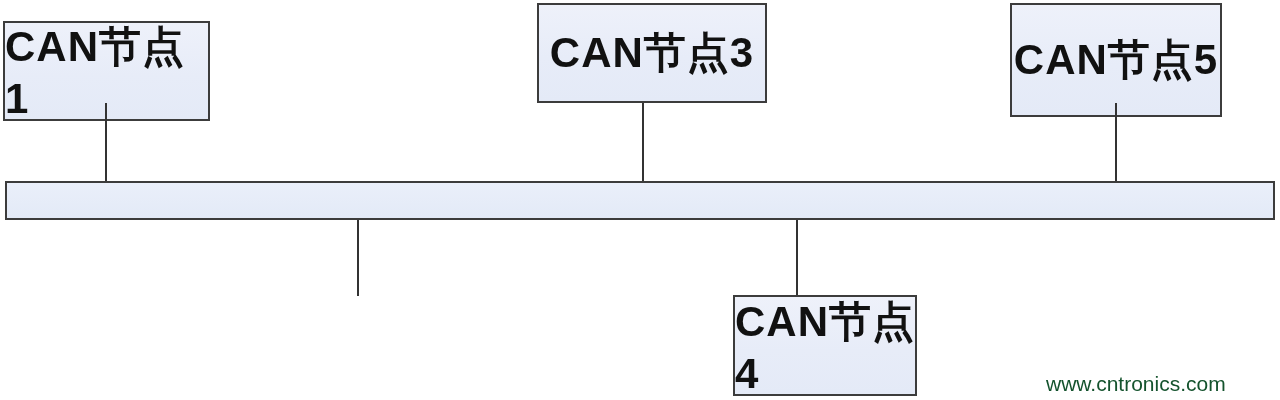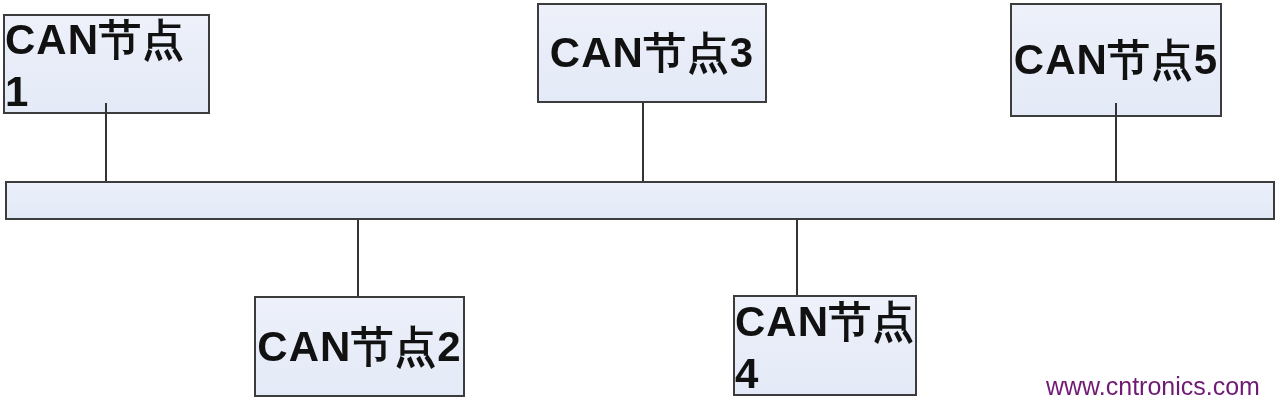--- a/index.html
+++ b/index.html
@@ -21,21 +21,21 @@
     background: linear-gradient(180deg, #eef1fa 0%, #e7ecf8 55%, #e4eaf7 100%);
     border: 2px solid #3c3c3c;
     display: flex;
     align-items: center;
     justify-content: center;
     font-weight: bold;
     font-size: 42px;
     letter-spacing: 1px;
     color: #111111;
   }
-  .node-1 { left: 3px;    top: 14px;   width: 207px; height: 100px; }
+  .node-1 { left: 3px;    top: 21px;   width: 207px; height: 100px; }
   .node-3 { left: 537px;  top: 3px;   width: 230px; height: 100px; }
   .node-5 { left: 1010px; top: 3px;   width: 212px; height: 114px; }
   .node-2 { left: 254px;  top: 296px; width: 211px; height: 101px; }
   .node-4 { left: 693px;  top: 295px; width: 184px; height: 101px; margin-left: 40px; }
   .bus {
     position: absolute;
     box-sizing: border-box;
     left: 5px;
     top: 181px;
     width: 1270px;
@@ -50,22 +50,22 @@
   }
   .conn-1 { left: 105px;  top: 103px; height: 78px; }
   .conn-3 { left: 642px;  top: 103px; height: 78px; }
   .conn-5 { left: 1115px; top: 103px; height: 78px; }
   .conn-2 { left: 357px;  top: 220px; height: 76px; }
   .conn-4 { left: 796px;  top: 220px; height: 75px; }
   .watermark {
     position: absolute;
     left: 1046px;
     top: 372px;
-    font-size: 25px;
-    color: #701a75;
+    font-size: 21px;
+    color: #14532d;
     white-space: nowrap;
   }
 </style>
 </head>
 <body>
 
 <div class="canvas">
 
   <div class="node node-1">
     <span>CAN节点1</span>
@@ -81,23 +81,20 @@
 
   <div class="connector conn-1"></div>
   <div class="connector conn-3"></div>
   <div class="connector conn-5"></div>
 
   <div class="bus"></div>
 
   <div class="connector conn-2"></div>
   <div class="connector conn-4"></div>
 
-  <div class="node node-2">
-    <span>CAN节点2</span>
-  </div>
 
   <div class="node node-4">
     <span>CAN节点4</span>
   </div>
 
   <div class="watermark">www.cntronics.com</div>
 
 </div>
 
 </body></html>

